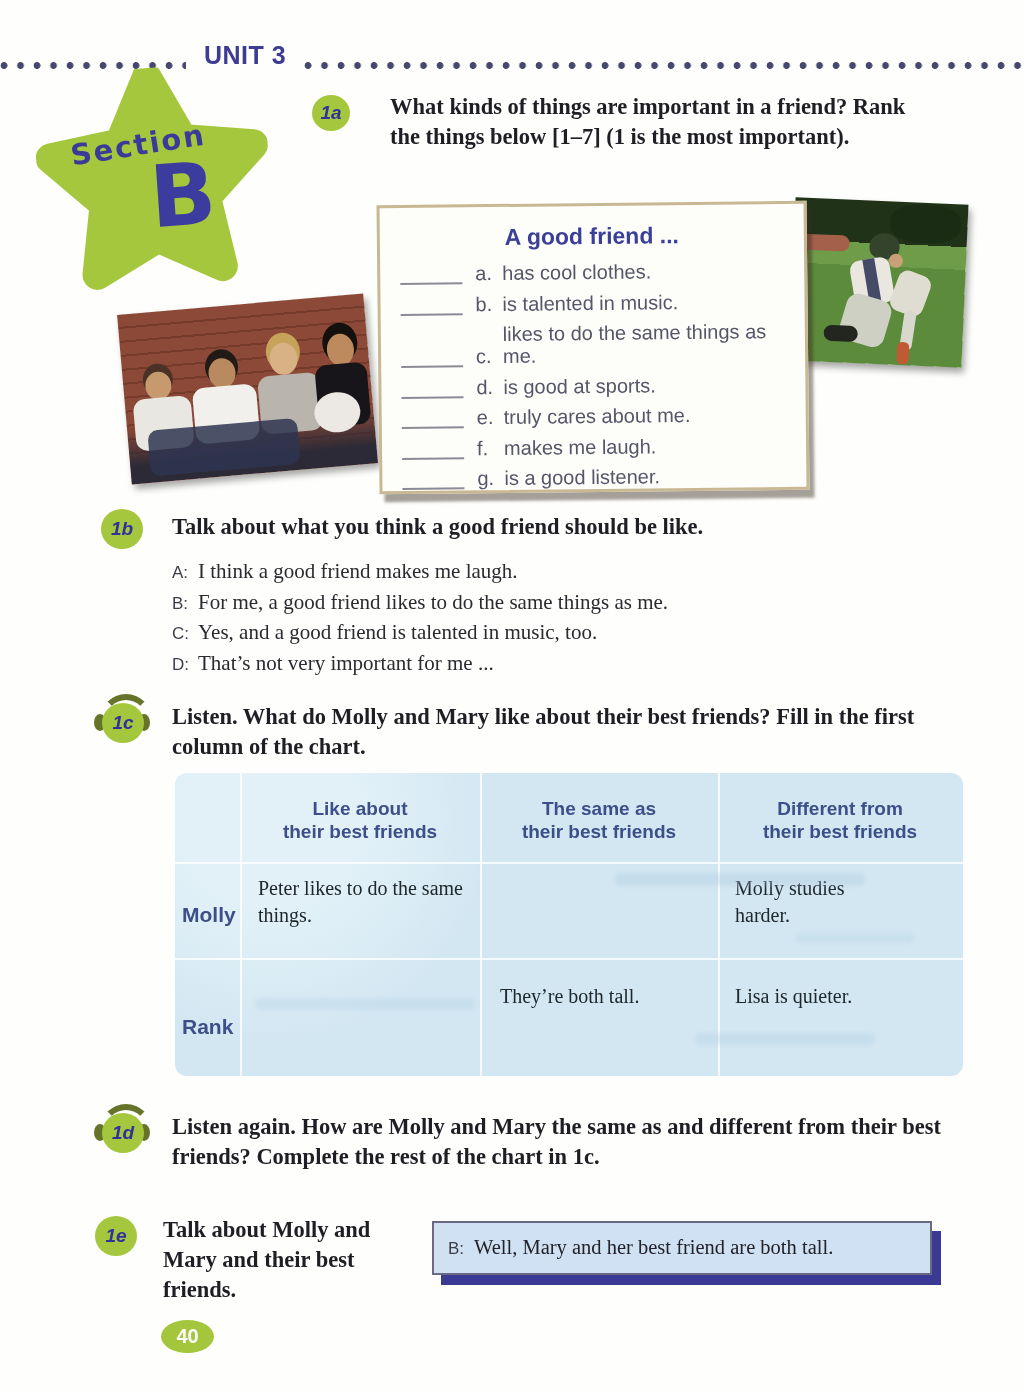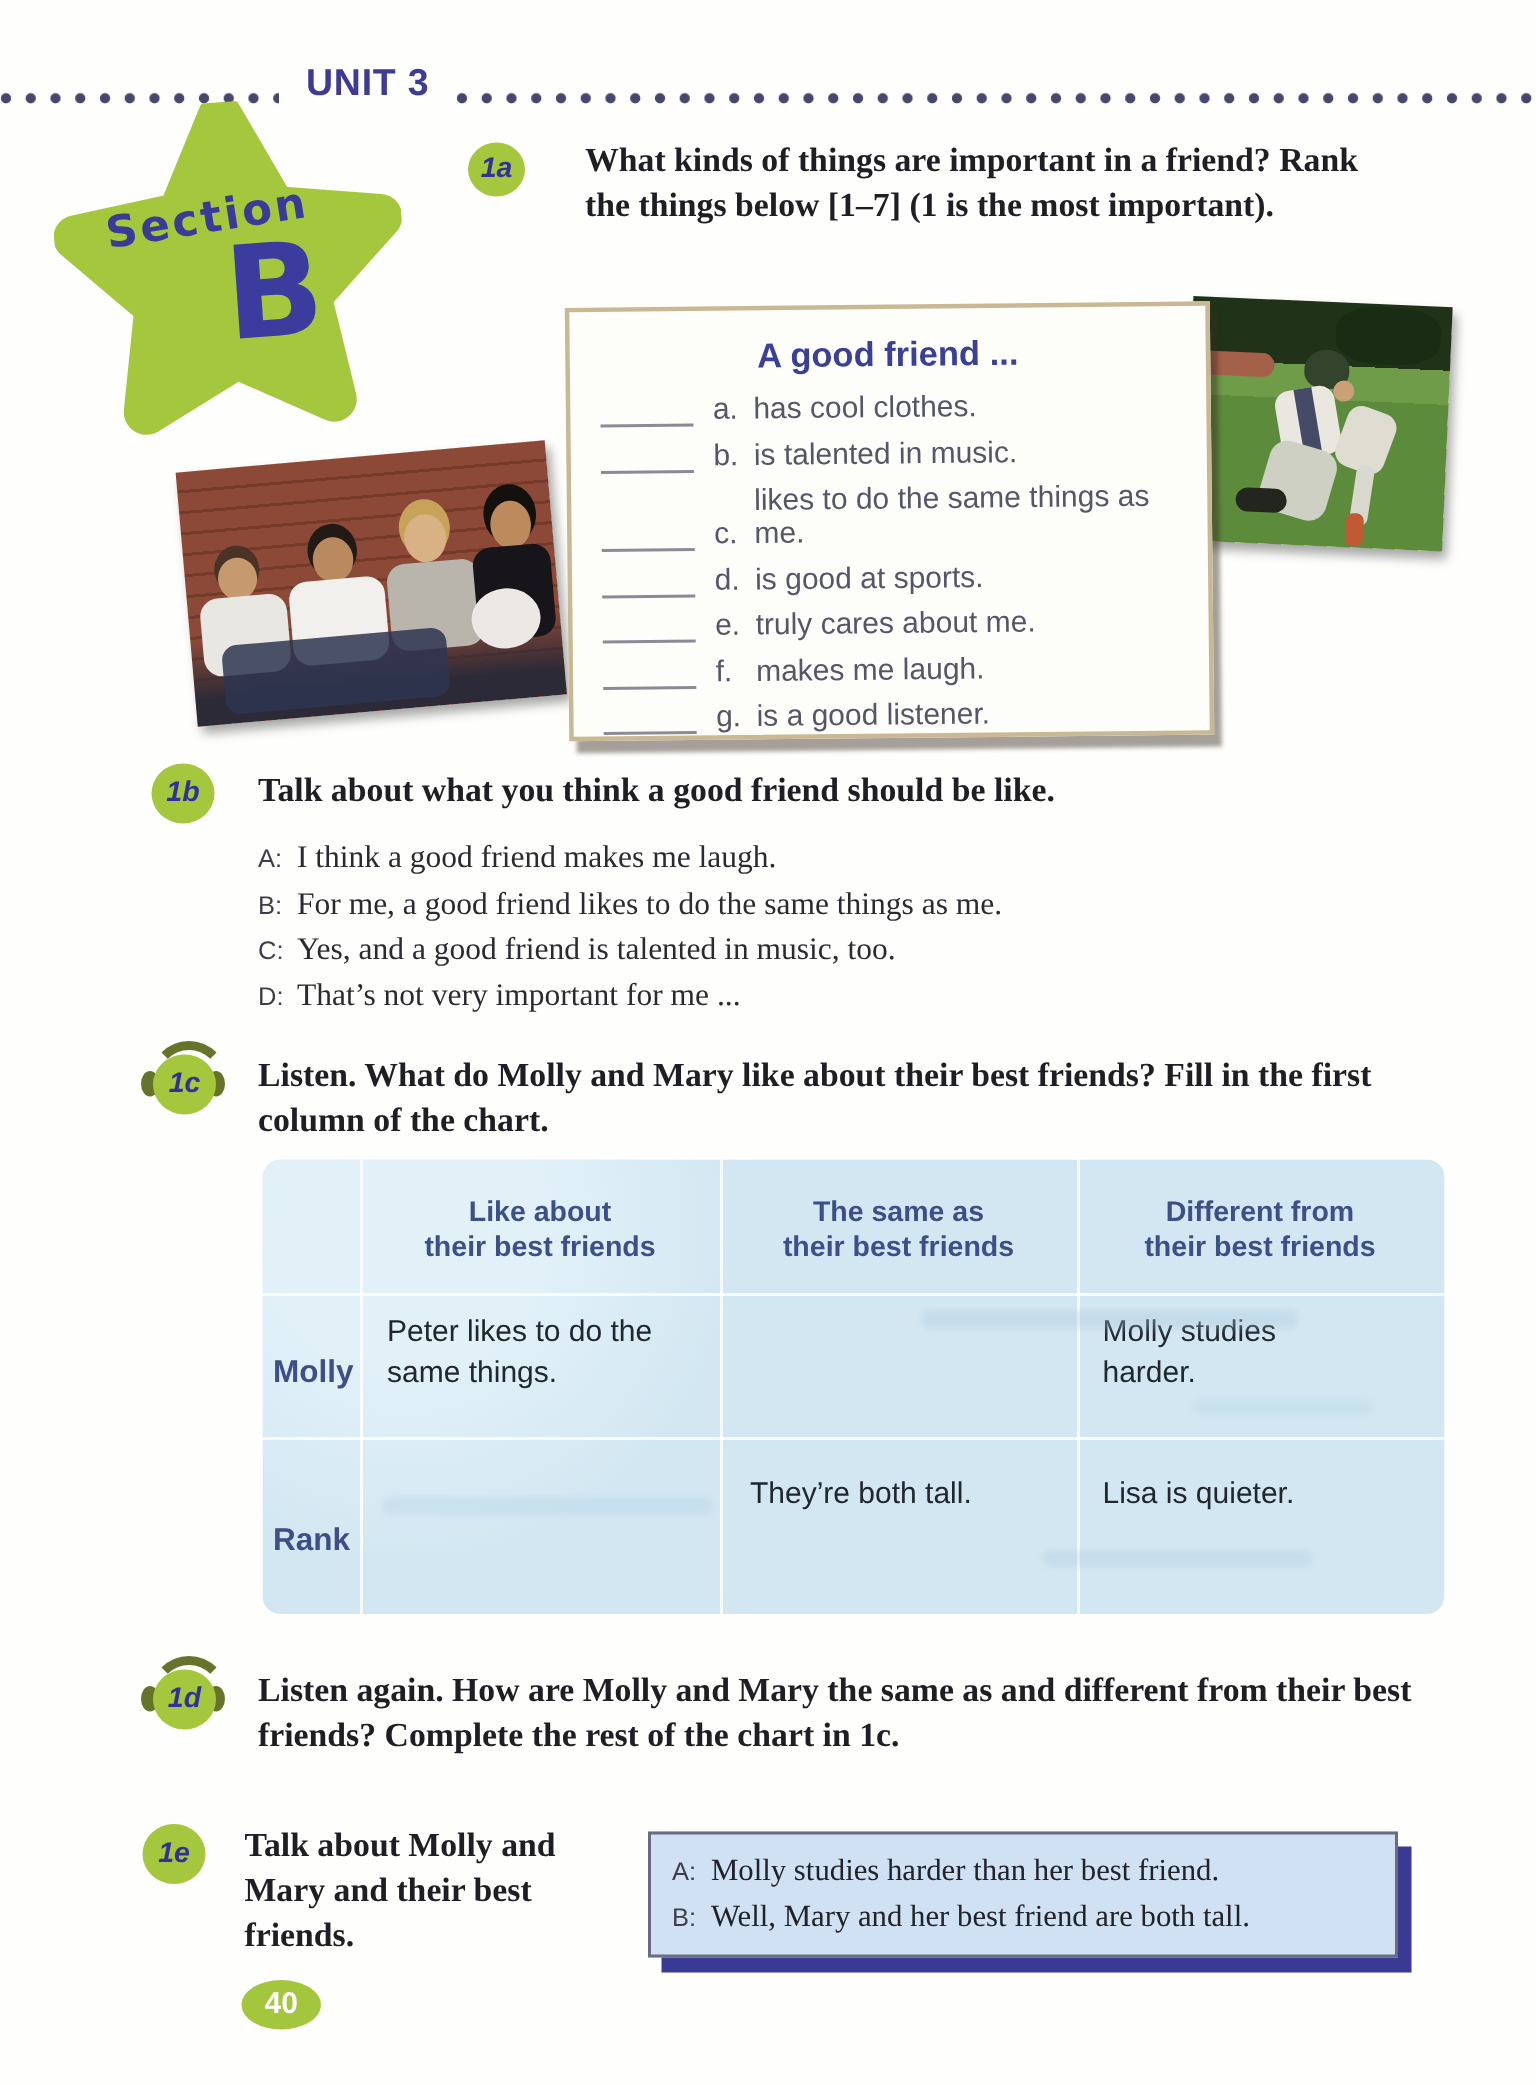--- a/index.html
+++ b/index.html
@@ -53,21 +53,21 @@
   .photo-right{left:792px;top:201px;width:173px;height:163px;transform:rotate(2.5deg);z-index:1;
      background:linear-gradient(#203218 0 26%,#6e9c49 26% 40%,#5d8b3c 40% 100%)}
   .shape{position:absolute}
 
   
   .chart{left:175px;top:773px;width:788px;height:303px;border-radius:12px;z-index:0;
          background:radial-gradient(circle at 12% 15%,#e2f1f8 0 12%,rgba(0,0,0,0) 30%),#d3e7f2}
   .vline{position:absolute;top:0;bottom:0;width:2px;background:rgba(255,255,255,.8)}
   .hline{position:absolute;left:0;right:0;height:2px;background:rgba(255,255,255,.8)}
   .chead{position:absolute;font-weight:bold;font-size:19px;color:#3c4f88;text-align:center;line-height:23px;width:220px}
-  .hand{position:absolute;font-family:Liberation Sans, sans-serif;font-size:20px;color:#20282e;line-height:27px}
+  .hand{position:absolute;font-family:Liberation Serif, serif;font-size:20px;color:#20282e;line-height:27px}
   .nowrap{white-space:nowrap}
   .rowname{position:absolute;font-weight:bold;font-size:21px;color:#3c4f88}
   .smudge{position:absolute;background:#a7c6dc;opacity:.32;filter:blur(2px);border-radius:5px}
 
   
   .dialog-box{position:absolute;left:432px;top:1221px;width:468px;background:#cfe1f2;
               border:2px solid #6a6a85;box-shadow:9px 10px 0 #3a3a94;padding:9px 14px;z-index:2}
   .dialog-box .dialogue-line{font-size:20.5px;line-height:30px;color:#22222a}
 
   
@@ -228,19 +228,18 @@
   <span>1d</span>
 </div>
 <div class="h-serif" style="left:172px;top:1112px;width:775px">Listen again. How are Molly and Mary the same as and different from their best friends? Complete the rest of the chart in 1c.</div>
 
 <div class="badge badge-sm" style="left:95px;top:1216px;width:42px;height:40px">
   <span>1e</span>
 </div>
 <div class="h-serif" style="left:163px;top:1215px;width:250px">Talk about Molly and Mary and their best friends.</div>
 
 <div class="dialog-box">
-  <div class="dialogue-line"><span class="speaker">A:</span><span>Molly studies harder than her best friend.</span></div>
   <div class="dialogue-line"><span class="speaker">B:</span><span>Well, Mary and her best friend are both tall.</span></div>
 </div>
 
 <div class="page-pill">
   <span>40</span>
 </div>
 
 </body></html>

